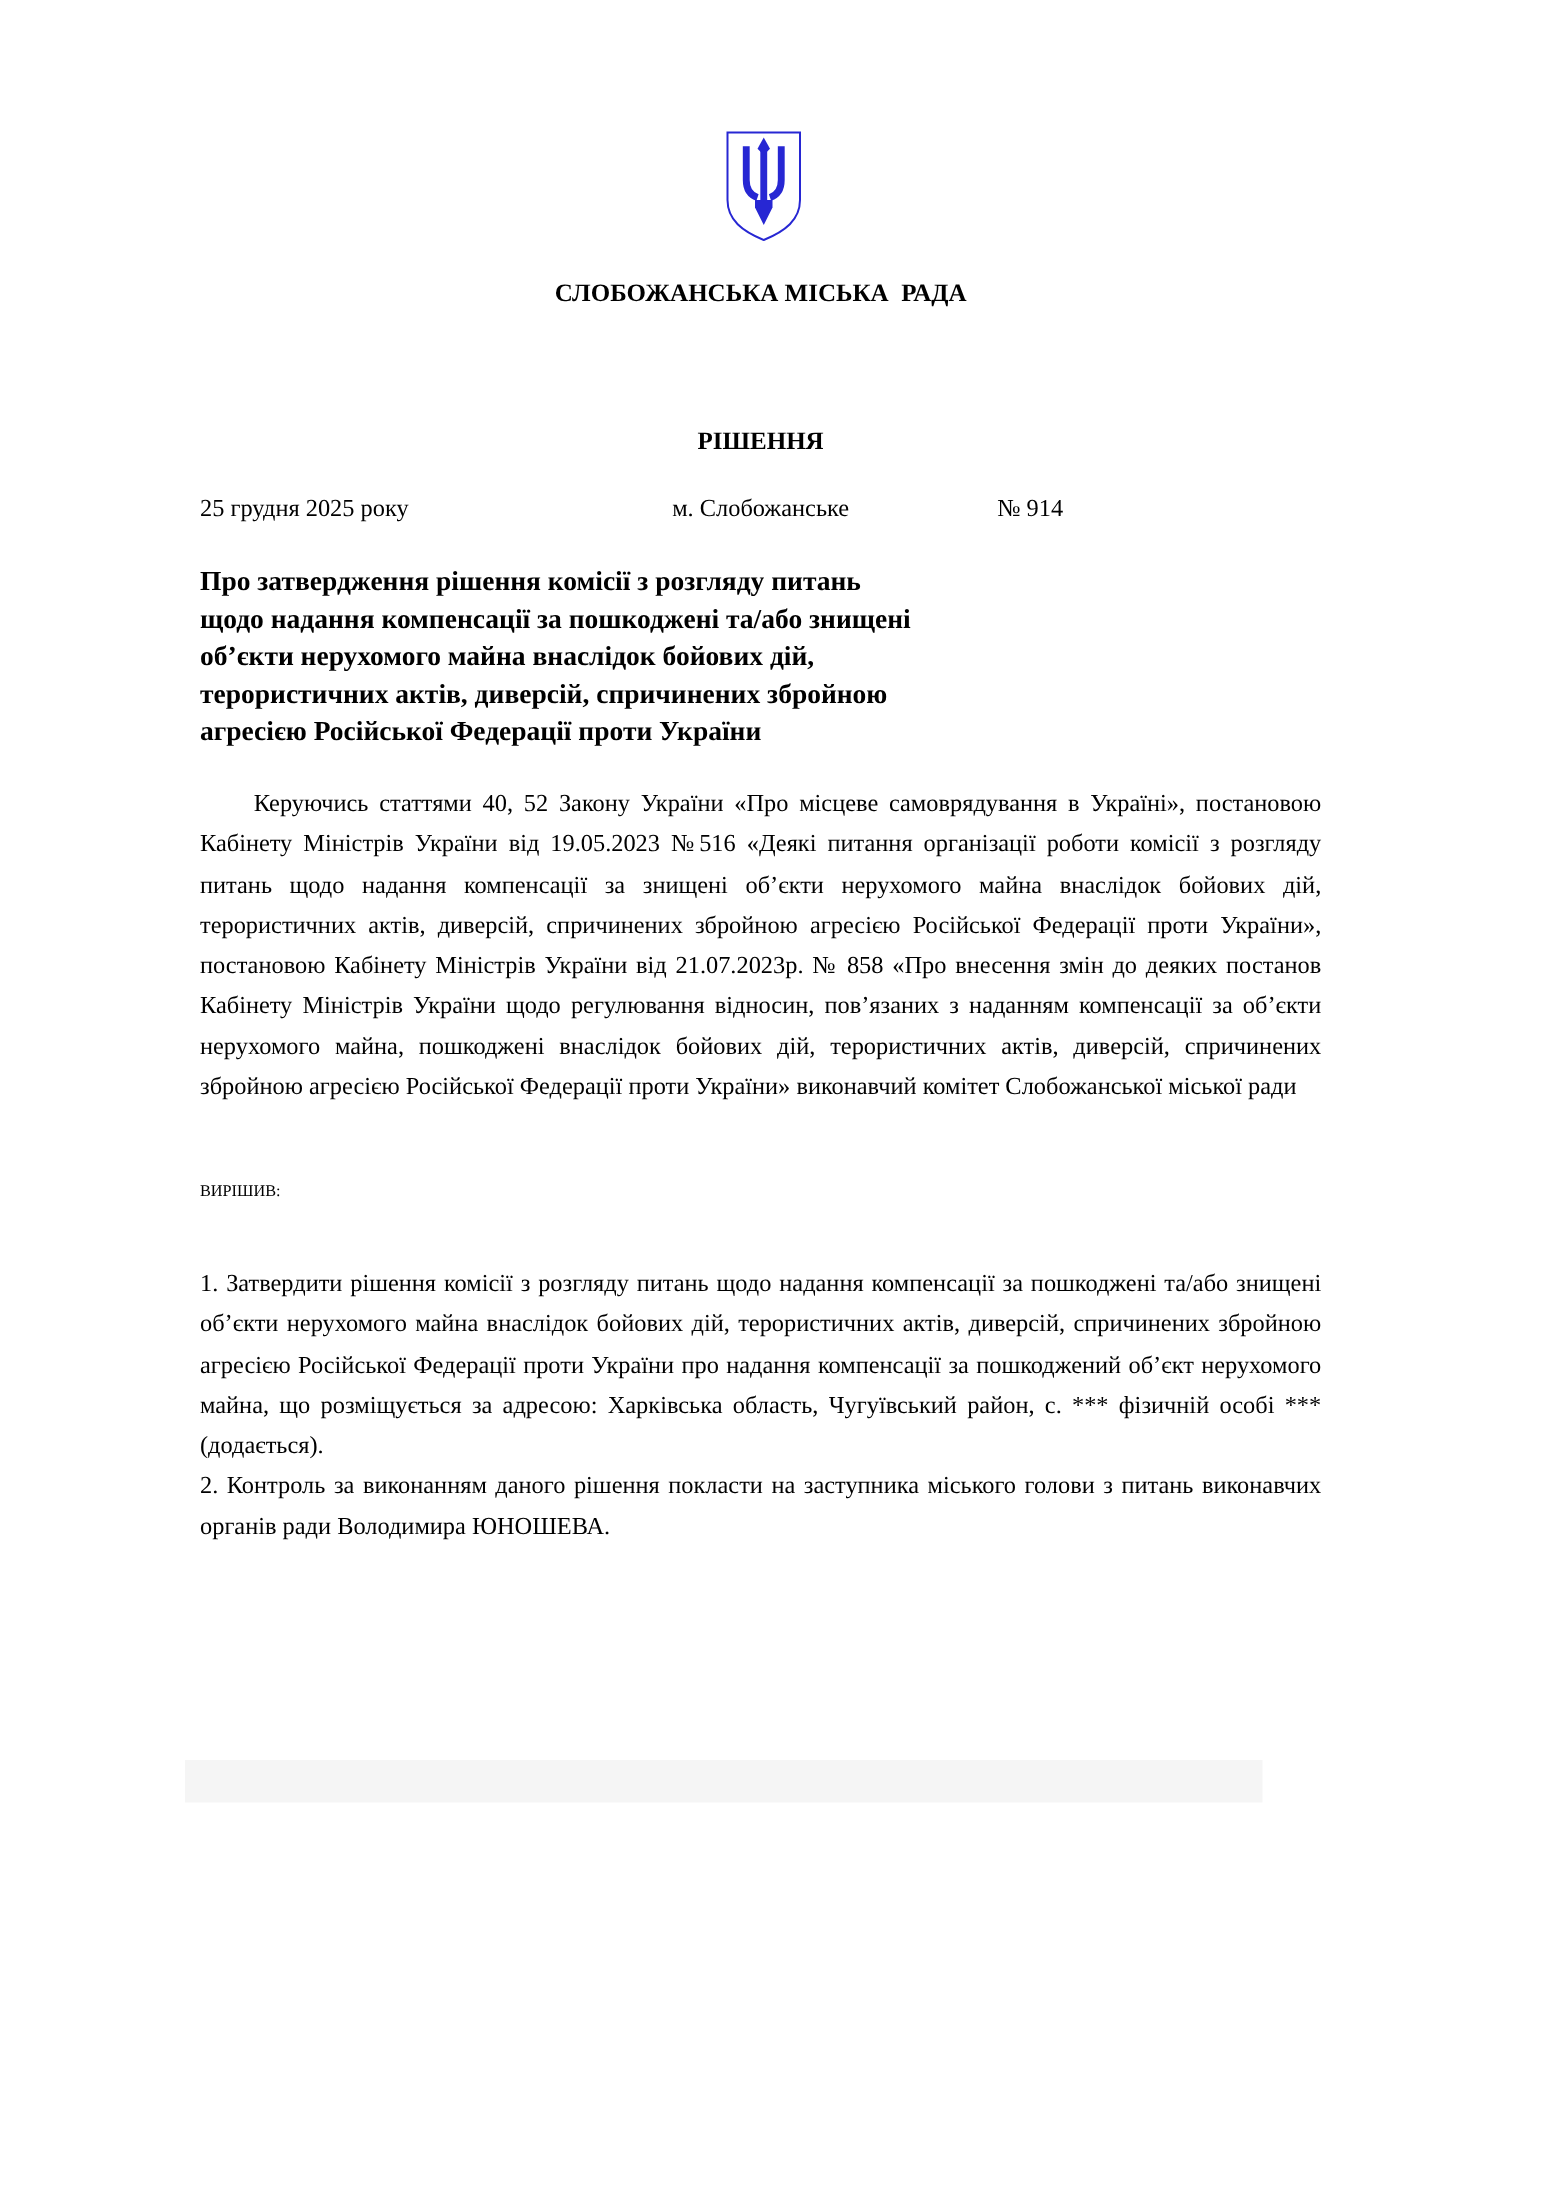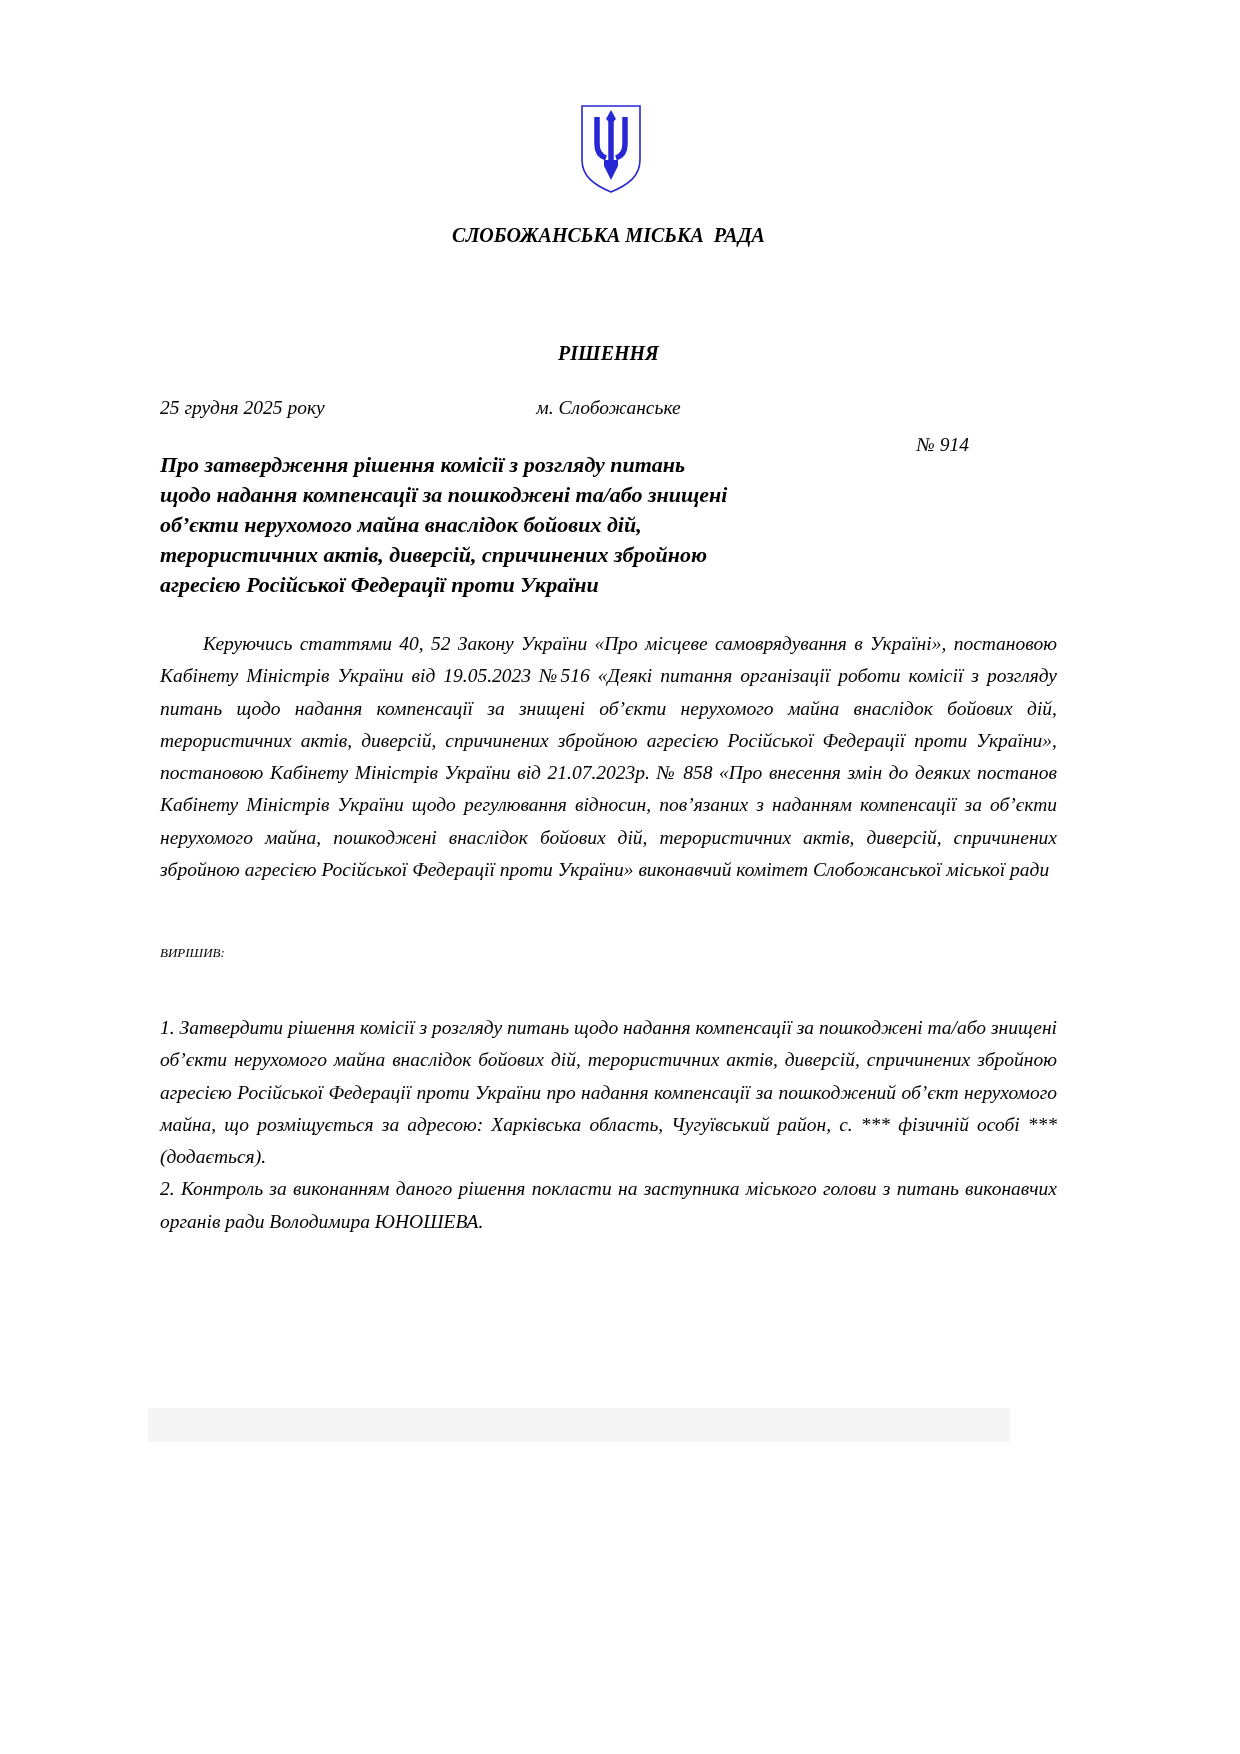--- a/index.html
+++ b/index.html
@@ -4,21 +4,20 @@
 <style>
   html, body { margin: 0; padding: 0; background: #ffffff; }
   .page {
     position: relative;
     width: 1240px;
     height: 1754px;
     background: #ffffff;
     font-family: "Liberation Serif", "DejaVu Serif", serif;
     color: #000000;
     overflow: hidden;
-    font-style: italic;
   }
   .emblem {
     position: absolute;
     left: 578px;
     top: 104px;
     width: 66px;
     height: 90px;
   }
   .org-block {
     position: absolute;
@@ -45,21 +44,21 @@
     position: absolute;
     left: 160px;
     top: 396px;
     width: 897px;
     display: grid;
     grid-template-columns: 1fr auto 1fr;
     font-size: 19.5px;
     line-height: 24px;
   }
   .meta-place { text-align: right; }
-  .meta-number { text-align: right; padding-right: 88px; margin-top: 37px; }
+  .meta-number { text-align: center; padding-right: 88px; }
   .doc-title {
     position: absolute;
     left: 160px;
     top: 450px;
     width: 720px;
     font-weight: bold;
     font-size: 22px;
     line-height: 30px;
     white-space: pre-line;
   }

